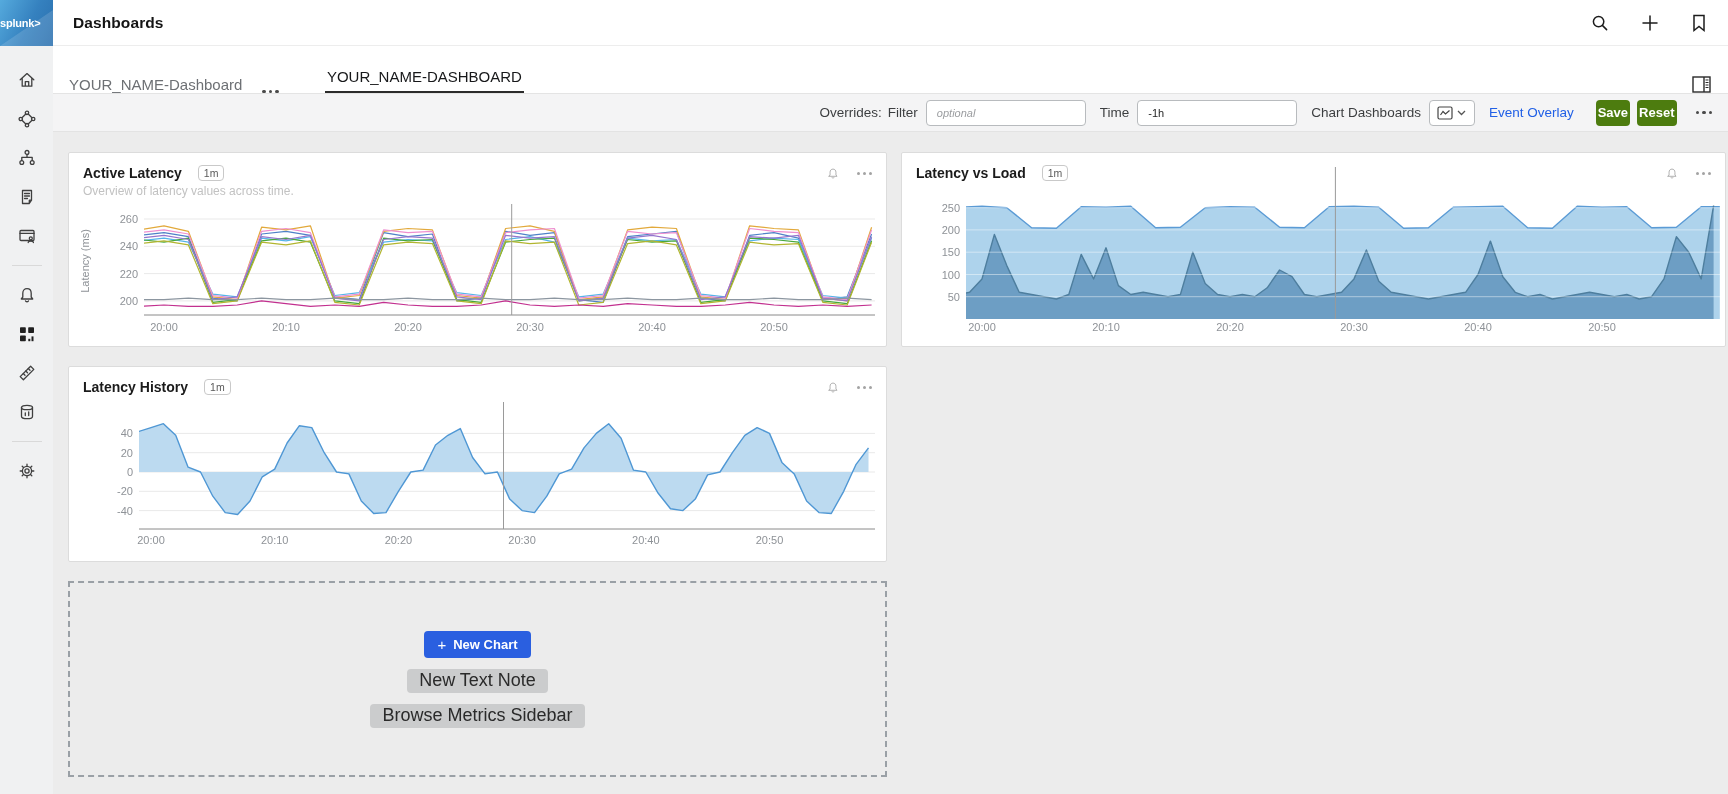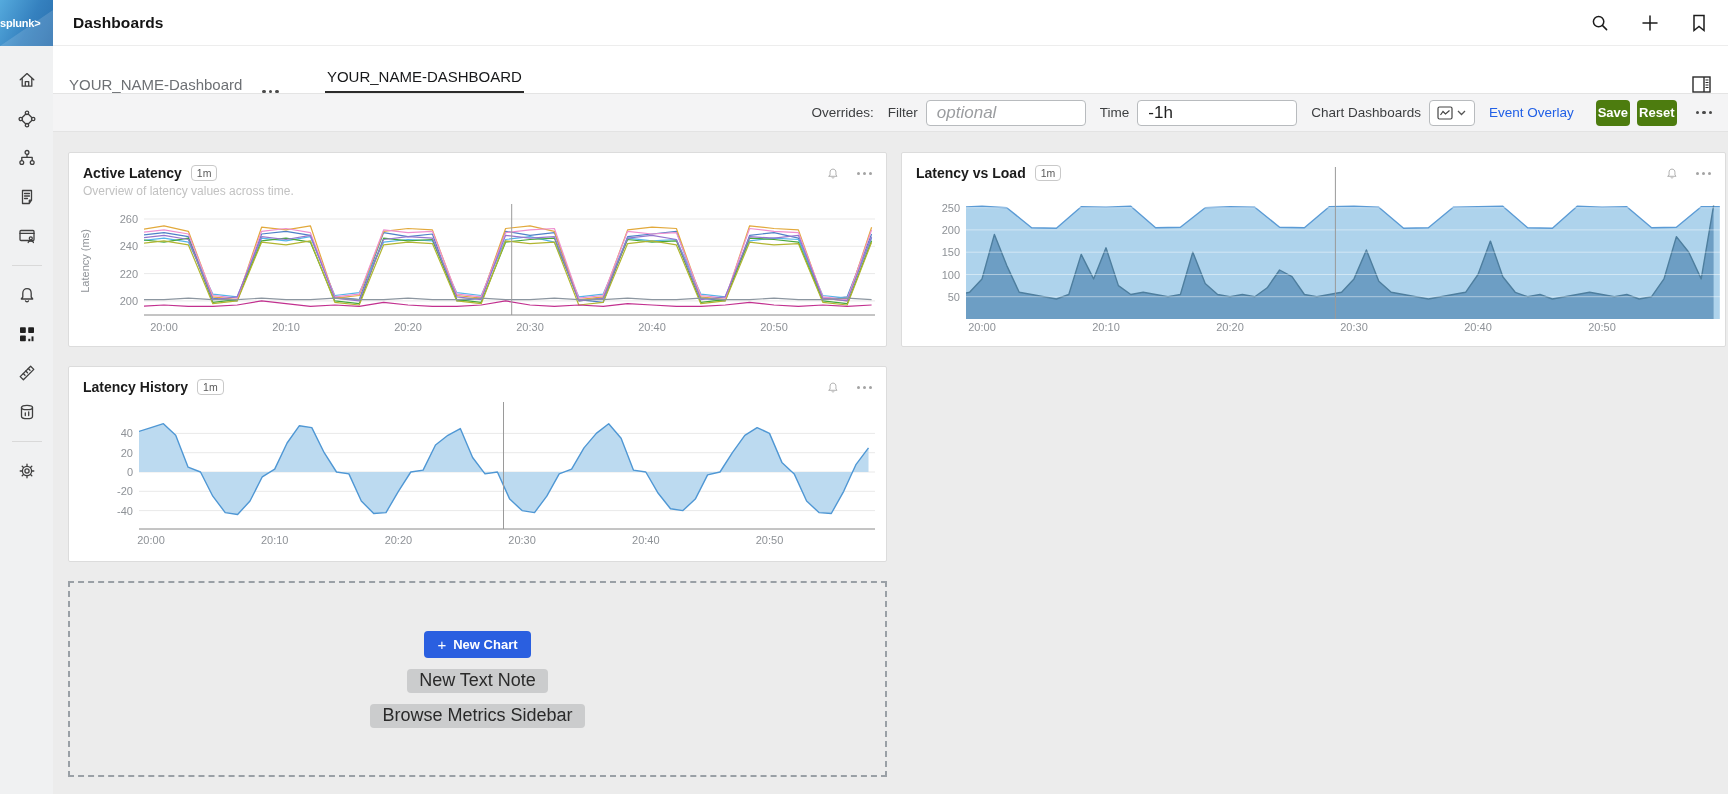--- a/index.html
+++ b/index.html
@@ -32,41 +32,41 @@
   .crumb { font-size:15px; color:#6d7074; cursor:pointer; }
   .dots { display:inline-flex; gap:3px; align-items:center; cursor:pointer; }
   .dots i { width:3.5px; height:3.5px; border-radius:50%; background:#4a4a4a; }
   .crumb-dots { margin-left:20px; }
   .tab { margin-left:46px; font-size:15px; font-weight:500; color:#17181a; cursor:pointer;
          padding:2px 2px 6px; border-bottom:2px solid #2b2b2b; margin-top:8px; }
   .panel-toggle { margin-left:auto; margin-right:17px; cursor:pointer; display:flex; }
 
   .overridesbar { height:38px; background:#f4f4f5; border-bottom:1px solid #e3e3e3; display:flex;
                   align-items:center; justify-content:flex-end; padding-right:16px; font-size:13.5px; color:#3c3e40; }
-  .ov-label { margin-right:14px; }
+  .ov-label { margin-right:6px; }
   .ov-sub { margin-right:8px; }
   .ov-input { width:160px; height:26px; border:1px solid #b8bbbe; border-radius:4px; background:#fff;
-              padding:0 10px; font-size:17px; color:#1f1f1f; font-family:"Liberation Sans",sans-serif; }
+              padding:0 10px; font-size:11px; color:#1f1f1f; font-family:"Liberation Sans",sans-serif; }
   .ov-input::placeholder { font-style:italic; color:#9b9da0; }
   .gap14 { width:14px; }
   .res-dd { width:46px; height:26px; background:#fff; border:1px solid #b8bbbe; border-radius:4px;
             display:flex; align-items:center; justify-content:center; gap:4px; cursor:pointer; }
   .event-link { color:#2160e6; cursor:pointer; margin-left:14px; }
   .btn-blue { background:#4d7c0f; color:#fff; font-weight:700; font-size:13px; border:none;
               border-radius:4px; height:26px; padding:0 2px; cursor:pointer; font-family:"Liberation Sans",sans-serif; }
   .save { margin-left:22px; } .reset { margin-left:7px; }
   .ov-dots { margin-left:19px; }
 
   
   .content { position:relative; flex:1; background:#ececec; }
   .card { position:absolute; background:#fff; border:1px solid #dcdcdc; border-radius:2px; }
   .card1 { left:15px;  top:20px;  width:819px; height:195px; }
   .card2 { left:848px; top:20px;  width:825px; height:195px; }
   .card3 { left:15px;  top:234px; width:819px; height:196px; }
-  .card-head { position:absolute; top:0; left:0; right:0; padding:12px 14px 0; display:flex; align-items:center; gap:9px; z-index:3; }
+  .card-head { position:absolute; top:0; left:0; right:0; padding:12px 14px 0; display:flex; align-items:center; gap:16px; z-index:3; }
   .card-title { font-size:14px; font-weight:700; color:#1b1b1b; }
   .badge { font-size:10.5px; color:#5a5a5a; border:1px solid #c9c9c9; border-radius:4px; padding:0 5px;
            height:16px; line-height:15px; background:#fff; }
   .head-icons { margin-left:auto; display:flex; align-items:center; gap:17px; }
   .head-icons .dots i { width:3px; height:3px; background:#a3a3a3; }
   .bell-btn { display:flex; cursor:pointer; }
   .bell-btn svg { stroke:#a3a3a3; fill:none; stroke-width:1.2; stroke-linecap:round; stroke-linejoin:round; }
   .card-subtitle { position:absolute; top:31px; left:14px; font-size:12px; color:#c2c2c2; z-index:3; }
   svg.chart { position:absolute; left:0; top:0; }
   svg.chart text { font-family:"Liberation Sans",sans-serif; font-size:11px; fill:#8e9297; }

